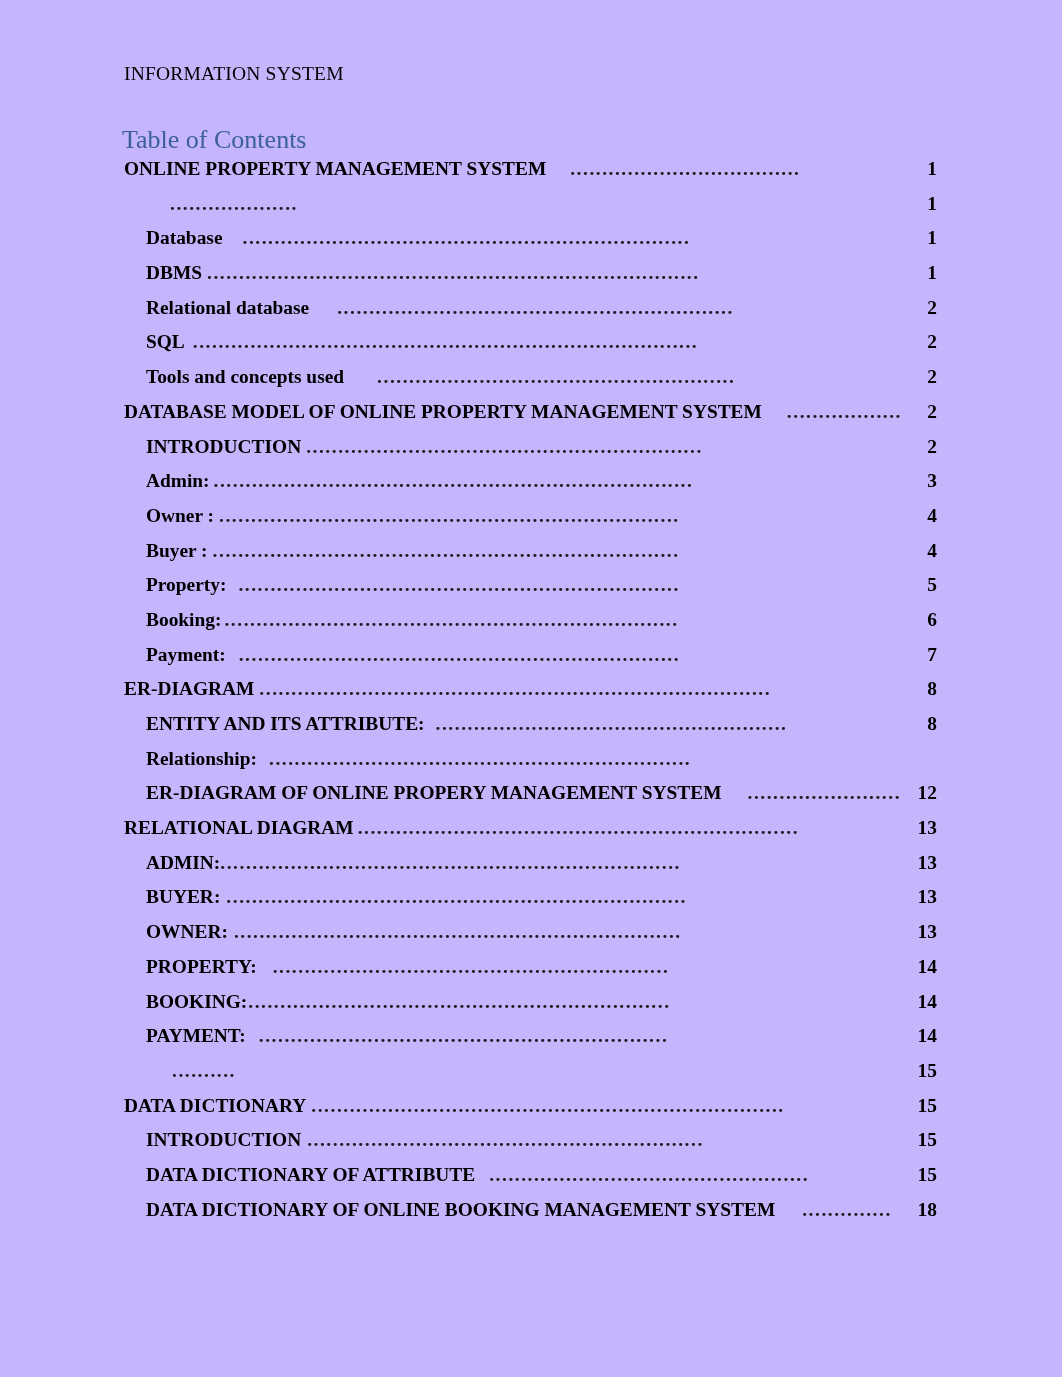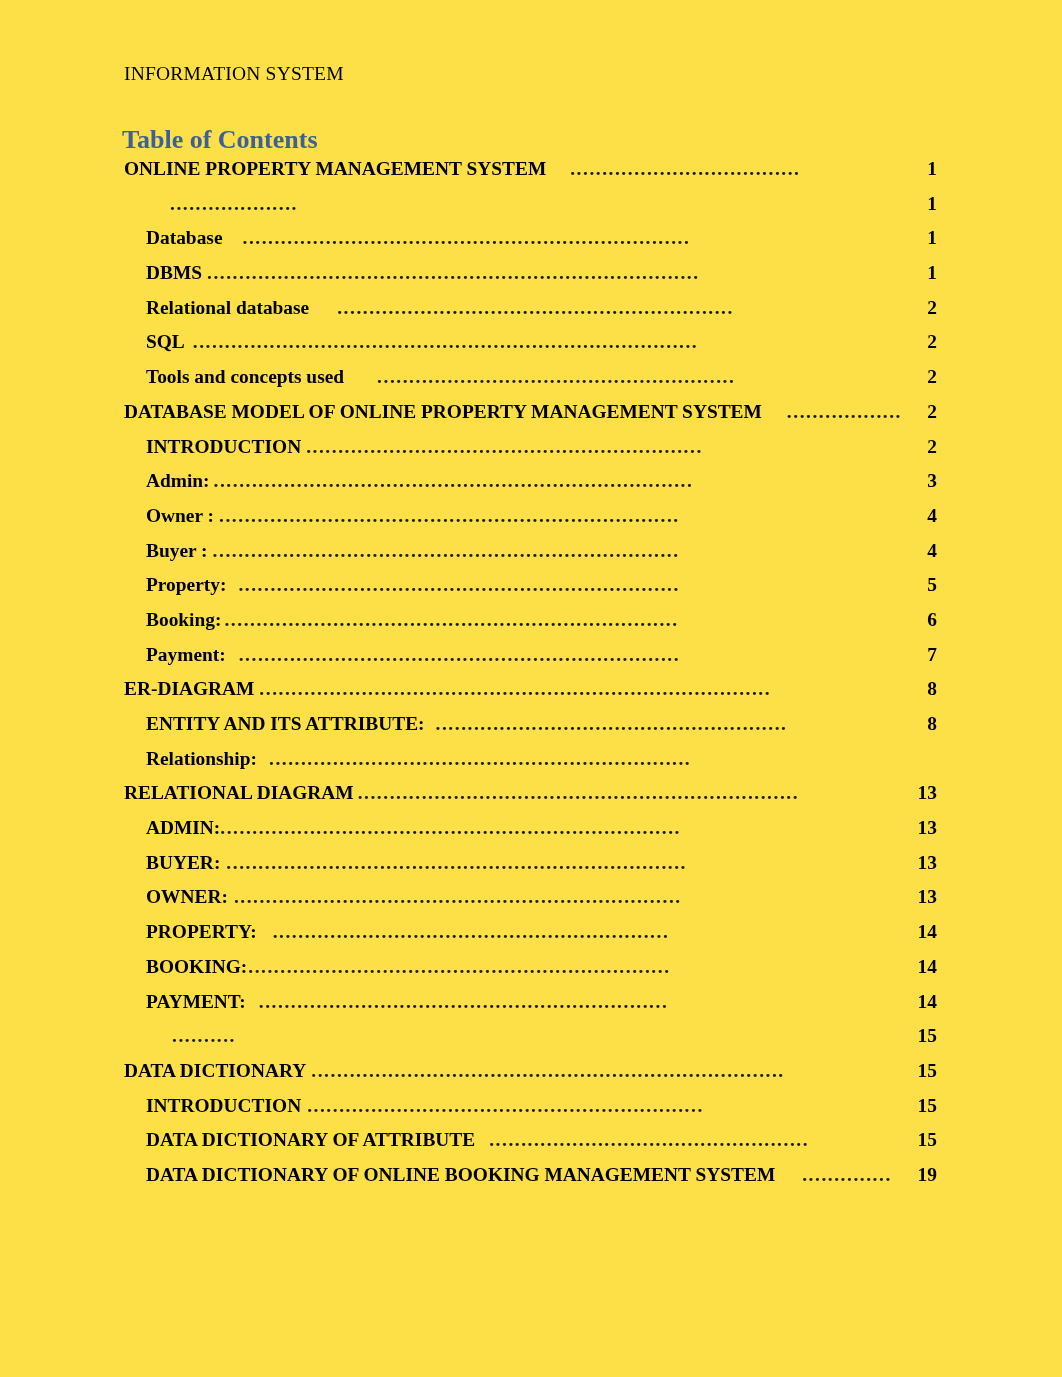--- a/index.html
+++ b/index.html
@@ -14,42 +14,41 @@
     font-family: "Liberation Serif", "DejaVu Serif", serif;
     color: #000000;
     overflow: hidden;
   }
 
   .page {
     position: absolute;
     top: 0; left: 0;
     width: 1062px;
     height: 1377px;
-    background: #fde047;
+    background: #c4b5fd;
   }
 
   .doc-header {
     position: absolute;
     left: 124px;
     top: 62px;
     font-size: 19.5px;
     line-height: 24px;
     letter-spacing: 0.2px;
     white-space: nowrap;
   }
 
   .toc-title {
     position: absolute;
     left: 122px;
     top: 124px;
     font-size: 26px;
     line-height: 32px;
     color: #3C6099;
     white-space: nowrap;
-    font-weight: bold;
   }
 
   .toc {
     position: absolute;
     left: 0;
     top: 158px;
     width: 1062px;
     font-weight: bold;
   }
 
@@ -246,20 +245,28 @@
         </div>
         <div class="toc-page">8</div>
       </div>
       <div class="toc-row lvl2">
         <div class="toc-entry">
           <span class="toc-text">Relationship:</span>
           <span class="toc-gap" style="width: 12px;"></span>
           <span class="toc-dots" style="width: 455px;">..................................................................</span>
         </div>
       </div>
+      <div class="toc-row lvl2">
+        <div class="toc-entry">
+          <span class="toc-text">ER-DIAGRAM OF ONLINE PROPERY MANAGEMENT SYSTEM</span>
+          <span class="toc-gap" style="width: 26px;"></span>
+          <span class="toc-dots" style="width: 165px;">........................</span>
+        </div>
+        <div class="toc-page">12</div>
+      </div>
       <div class="toc-row lvl1">
         <div class="toc-entry">
           <span class="toc-text">RELATIONAL DIAGRAM</span>
           <span class="toc-gap" style="width: 4px;"></span>
           <span class="toc-dots" style="width: 475px;">.....................................................................</span>
         </div>
         <div class="toc-page">13</div>
       </div>
       <div class="toc-row lvl2">
         <div class="toc-entry">
@@ -339,17 +346,17 @@
           <span class="toc-dots" style="width: 345px;">..................................................</span>
         </div>
         <div class="toc-page">15</div>
       </div>
       <div class="toc-row lvl2">
         <div class="toc-entry">
           <span class="toc-text">DATA DICTIONARY OF ONLINE BOOKING MANAGEMENT SYSTEM</span>
           <span class="toc-gap" style="width: 27px;"></span>
           <span class="toc-dots" style="width: 98px;">..............</span>
         </div>
-        <div class="toc-page">19</div>
+        <div class="toc-page">18</div>
       </div>
     </div>
 
 </div>
 
 </body></html>

